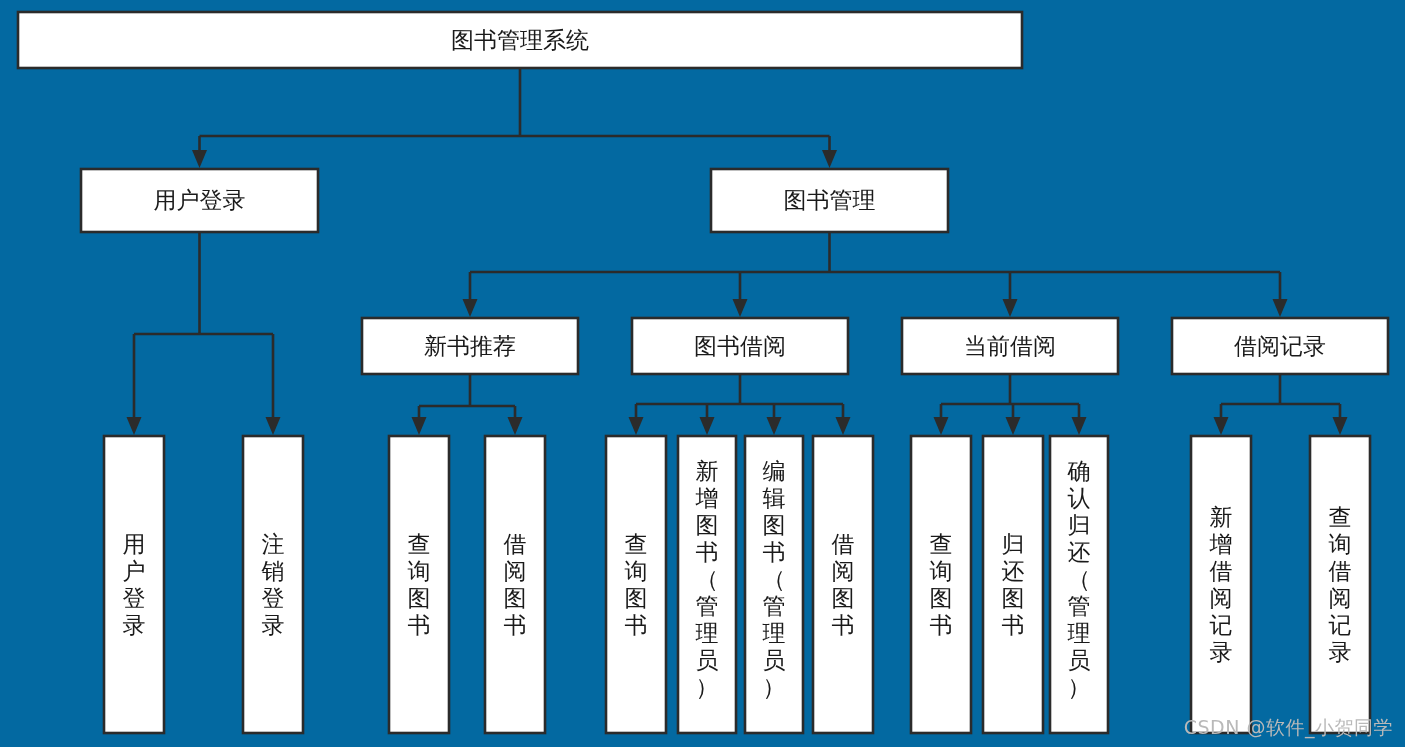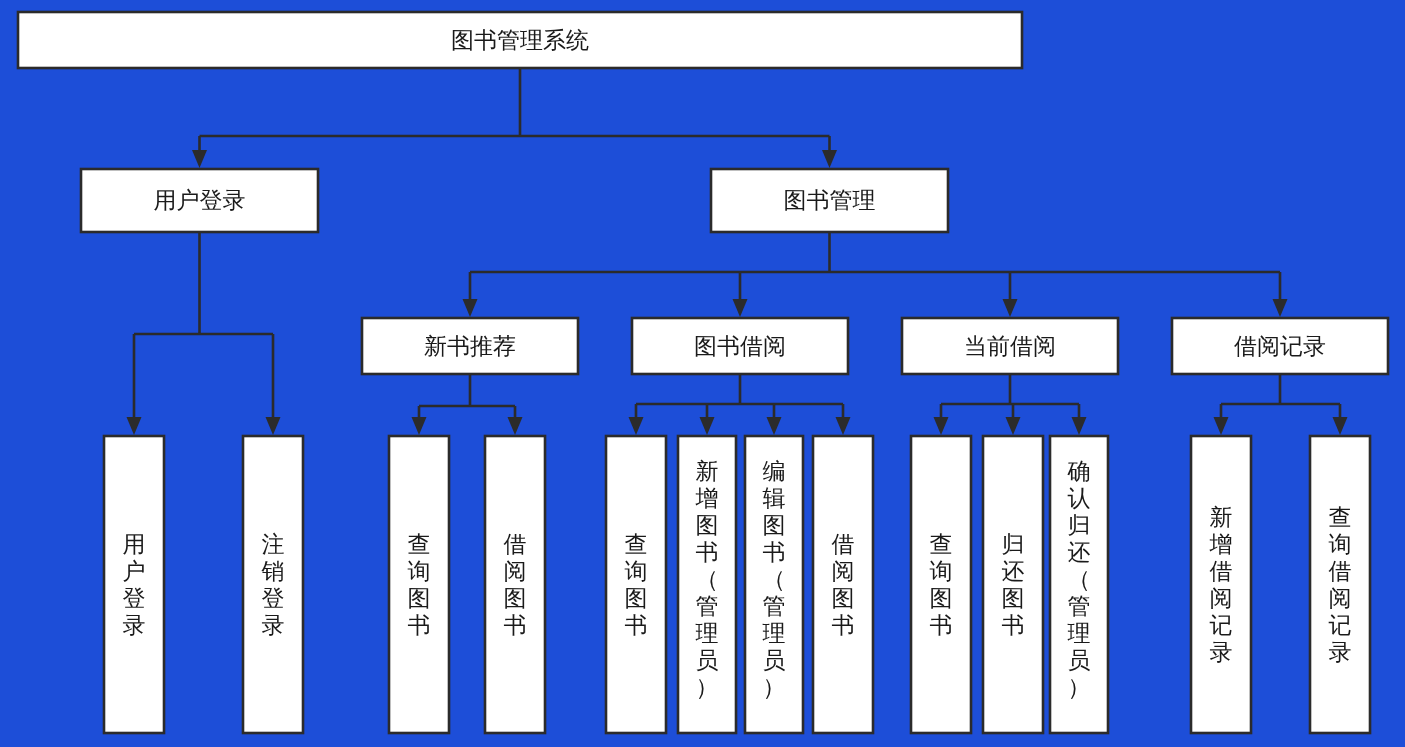--- a/index.html
+++ b/index.html
@@ -11,21 +11,21 @@
     width: 1405px;
     height: 747px;
     font-family: "DejaVu Sans", "Liberation Sans", sans-serif;
     position: relative;
     overflow: hidden;
   }
   #diagram-root {
     position: relative;
     width: 1405px;
     height: 747px;
-    background: #1d4ed8;
+    background: #0369a1;
   }
   svg#flow {
     position: absolute;
     left: 0;
     top: 0;
     width: 1405px;
     height: 747px;
     display: block;
   }
   .node-rect {
@@ -218,13 +218,14 @@
         <g>
           <rect x="1191" y="436" width="60" height="297" class="node-rect"></rect>
           <text x="1221" class="node-label-v"><tspan x="1221" y="524.56">新</tspan><tspan x="1221" y="551.56">增</tspan><tspan x="1221" y="578.56">借</tspan><tspan x="1221" y="605.56">阅</tspan><tspan x="1221" y="632.56">记</tspan><tspan x="1221" y="659.56">录</tspan></text>
         </g>
         <g>
           <rect x="1310" y="436" width="60" height="297" class="node-rect"></rect>
           <text x="1340" class="node-label-v"><tspan x="1340" y="524.56">查</tspan><tspan x="1340" y="551.56">询</tspan><tspan x="1340" y="578.56">借</tspan><tspan x="1340" y="605.56">阅</tspan><tspan x="1340" y="632.56">记</tspan><tspan x="1340" y="659.56">录</tspan></text>
         </g>
       </g>
   </svg>
+  <div class="watermark">CSDN @软件_小贺同学</div>
 </div>
 
 </body></html>

